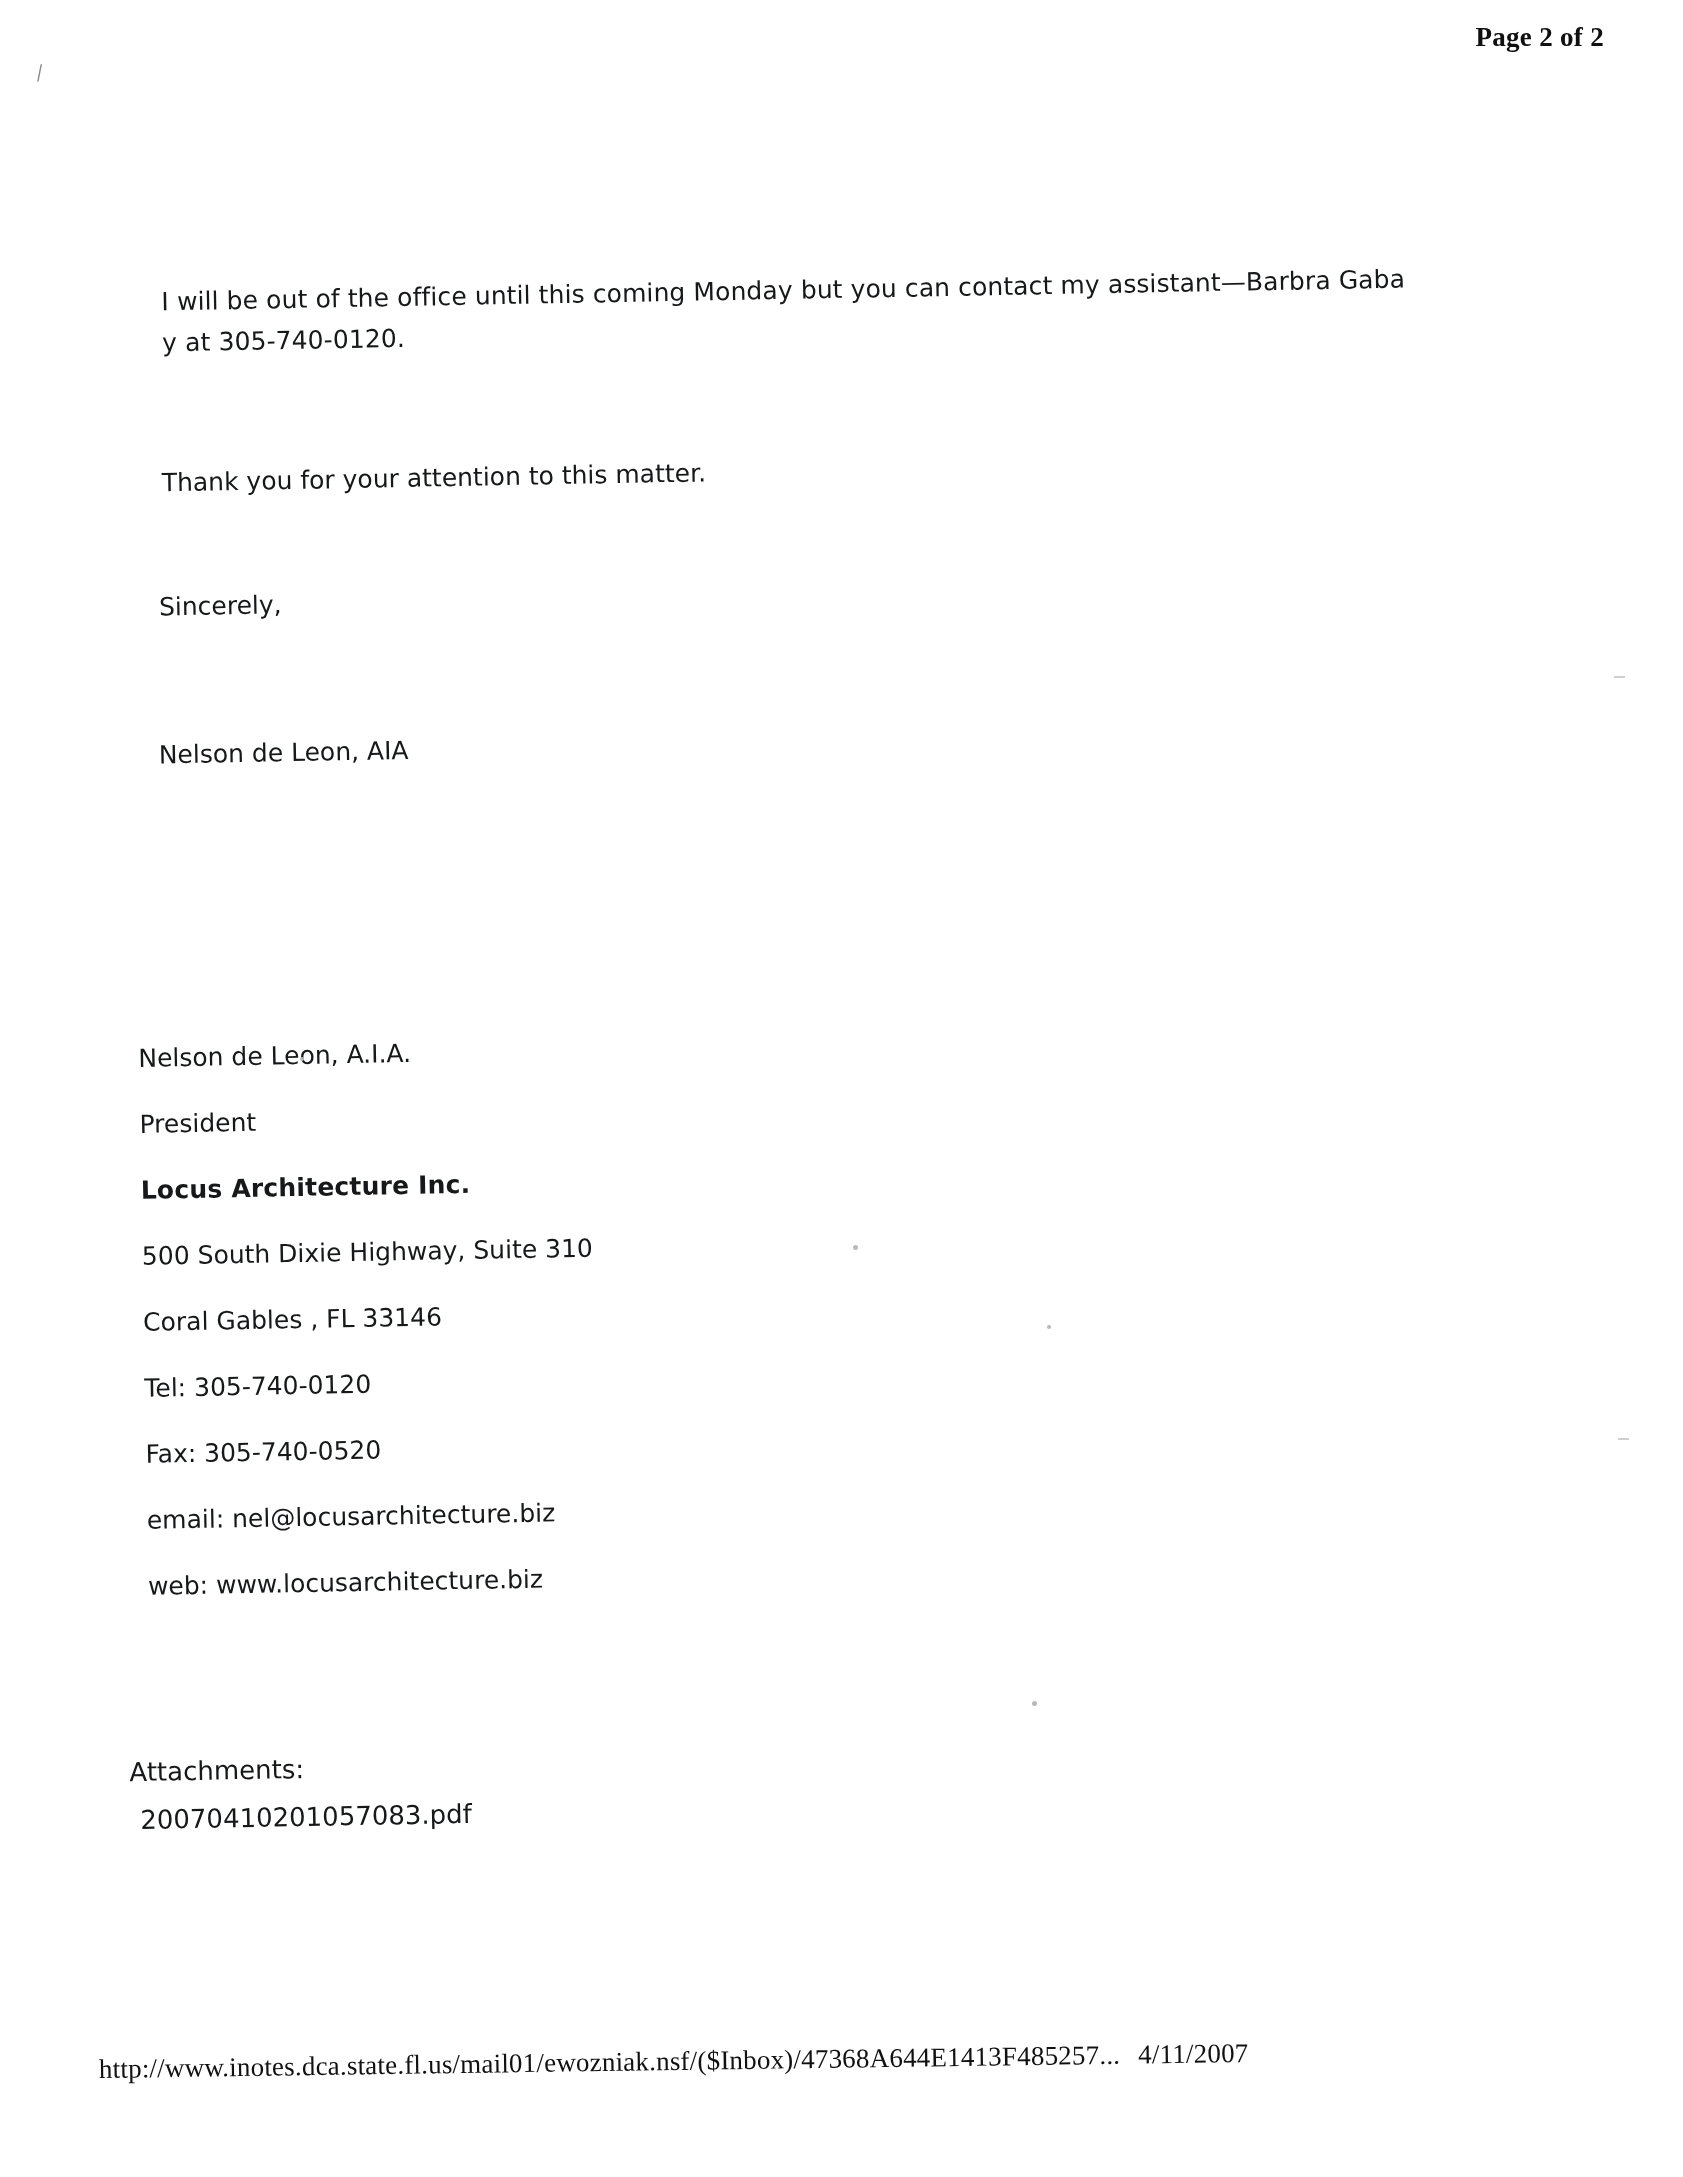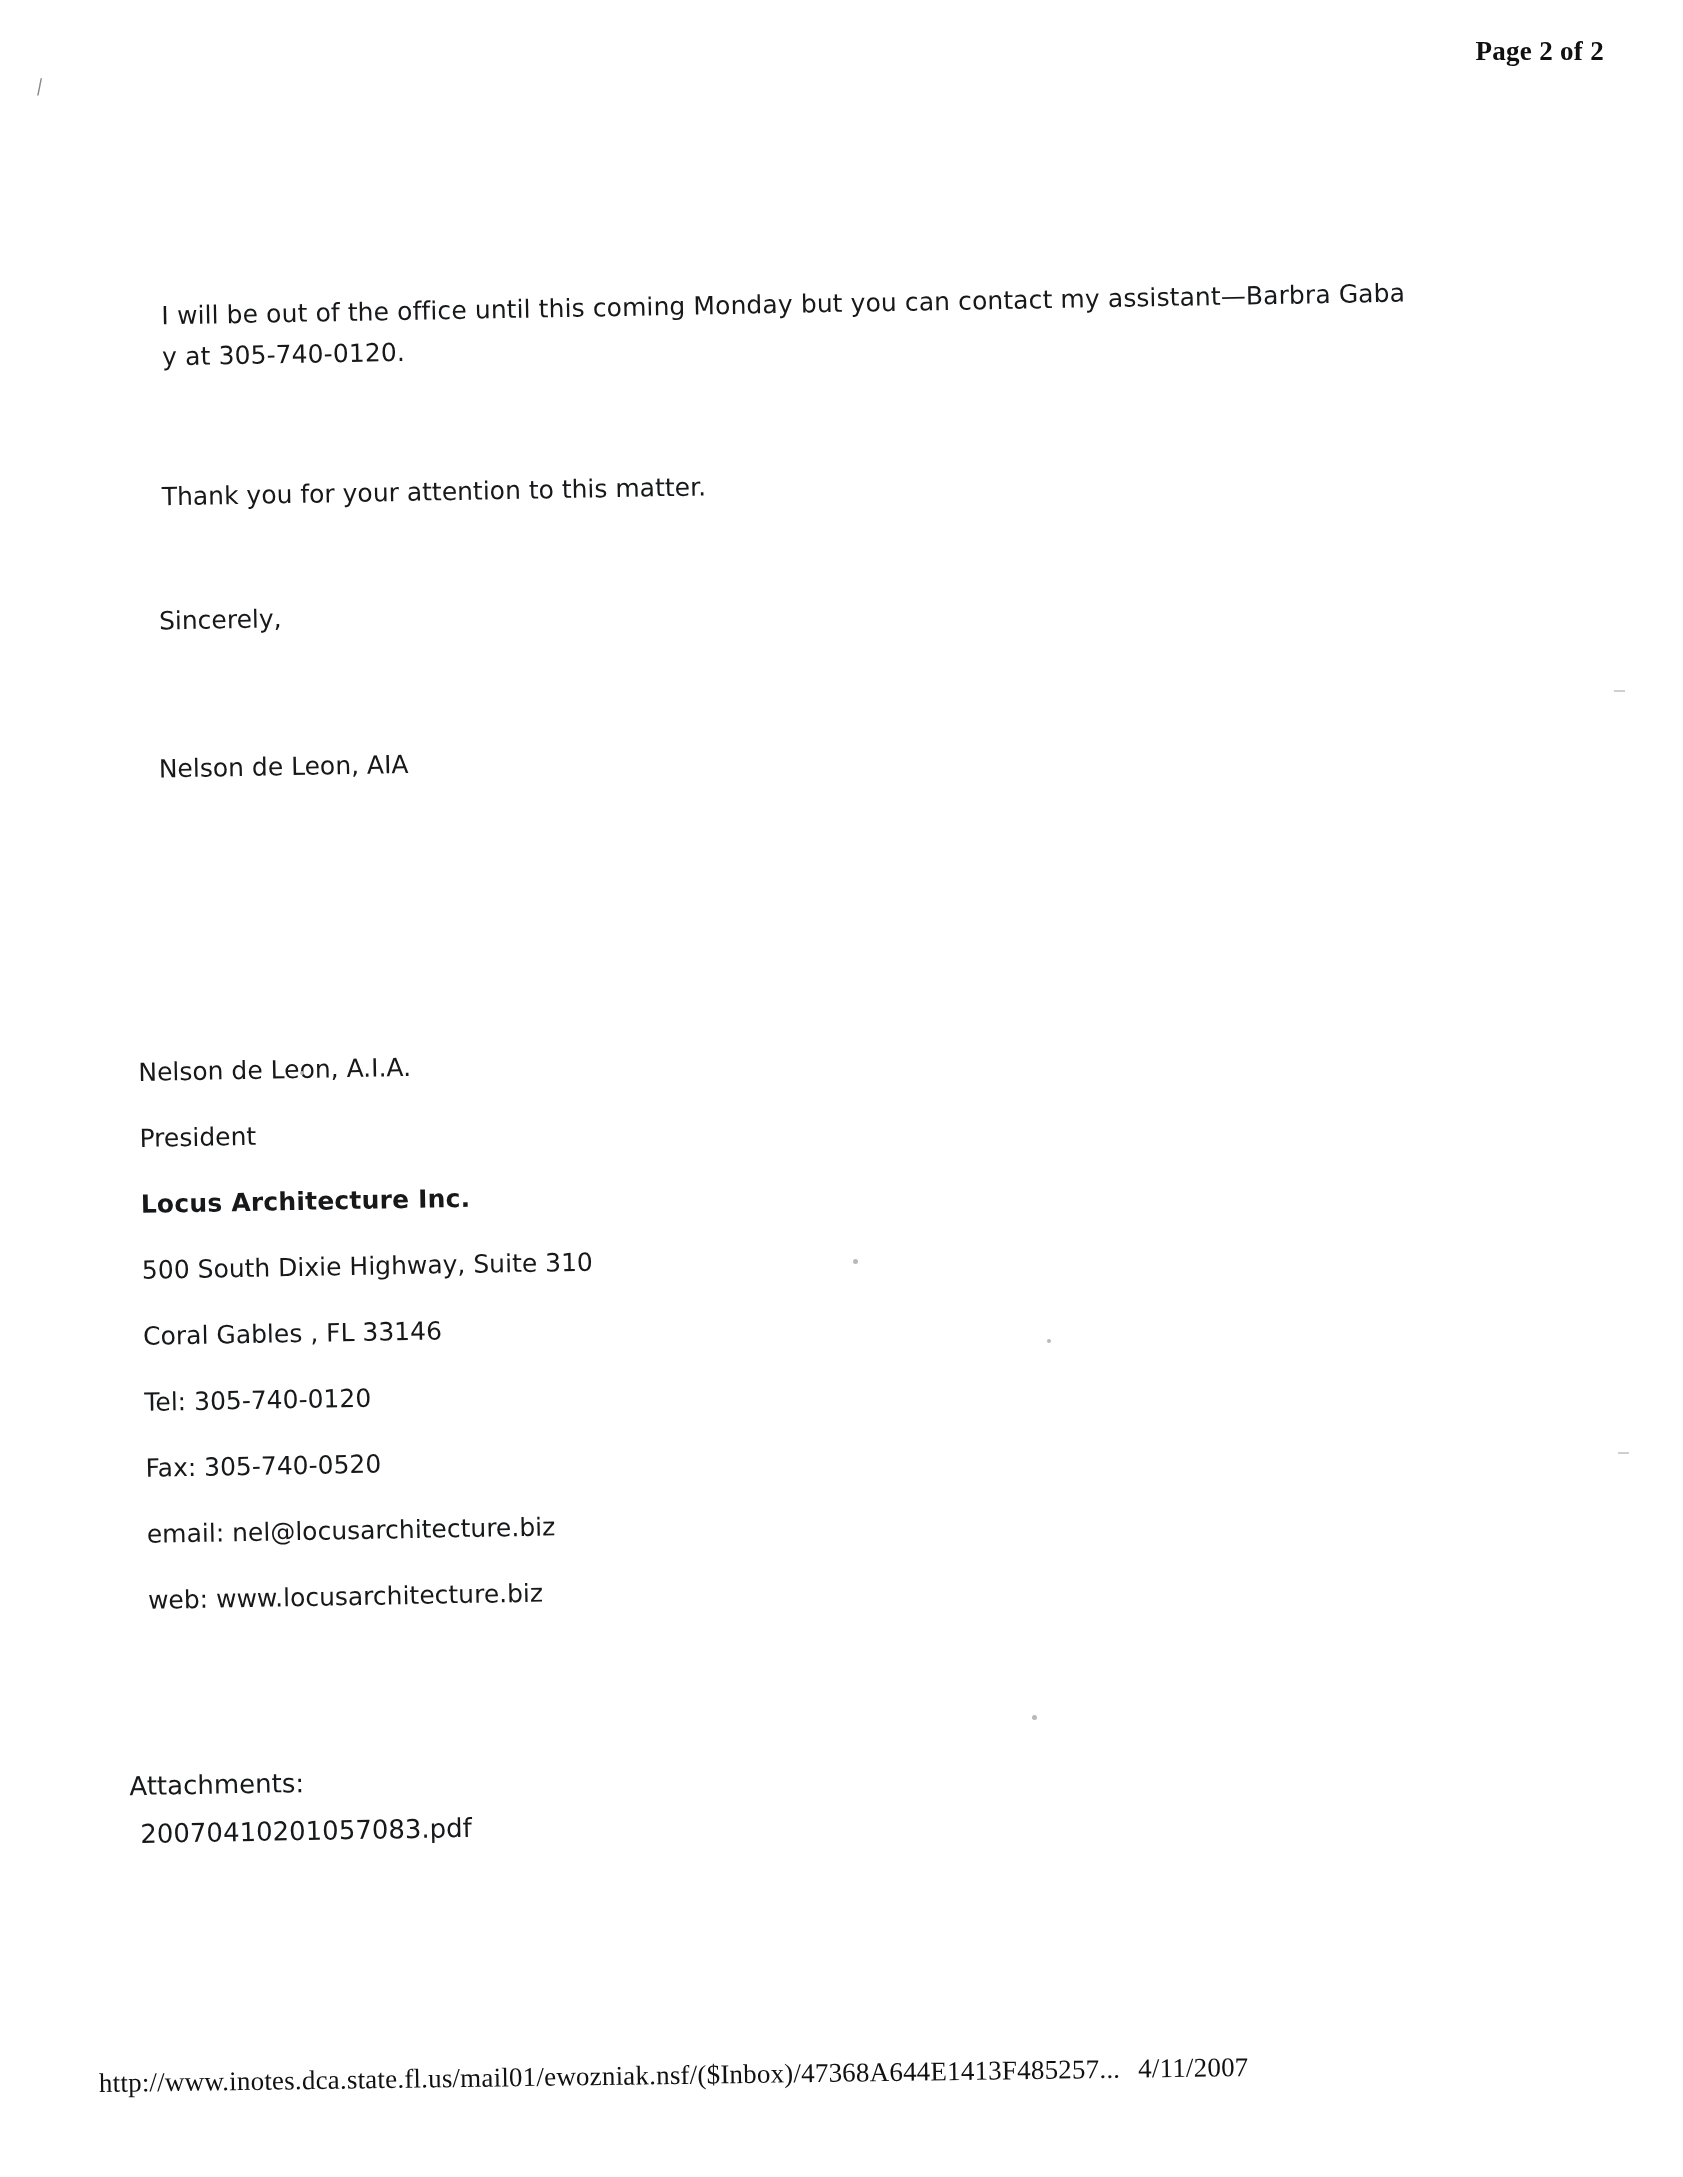--- a/index.html
+++ b/index.html
@@ -10,21 +10,20 @@
   body {
     font-family: "DejaVu Sans", sans-serif;
     color: #1a1a1a;
   }
   .page {
     position: relative;
     width: 1683px;
     height: 2129px;
     background: #ffffff;
     overflow: hidden;
-    margin-top: 14px;
   }
   
   .speck {
     position: absolute;
     background: #b9b9b9;
     border-radius: 50%;
   }
   .header-page-num {
     position: absolute;
     top: 22px;

